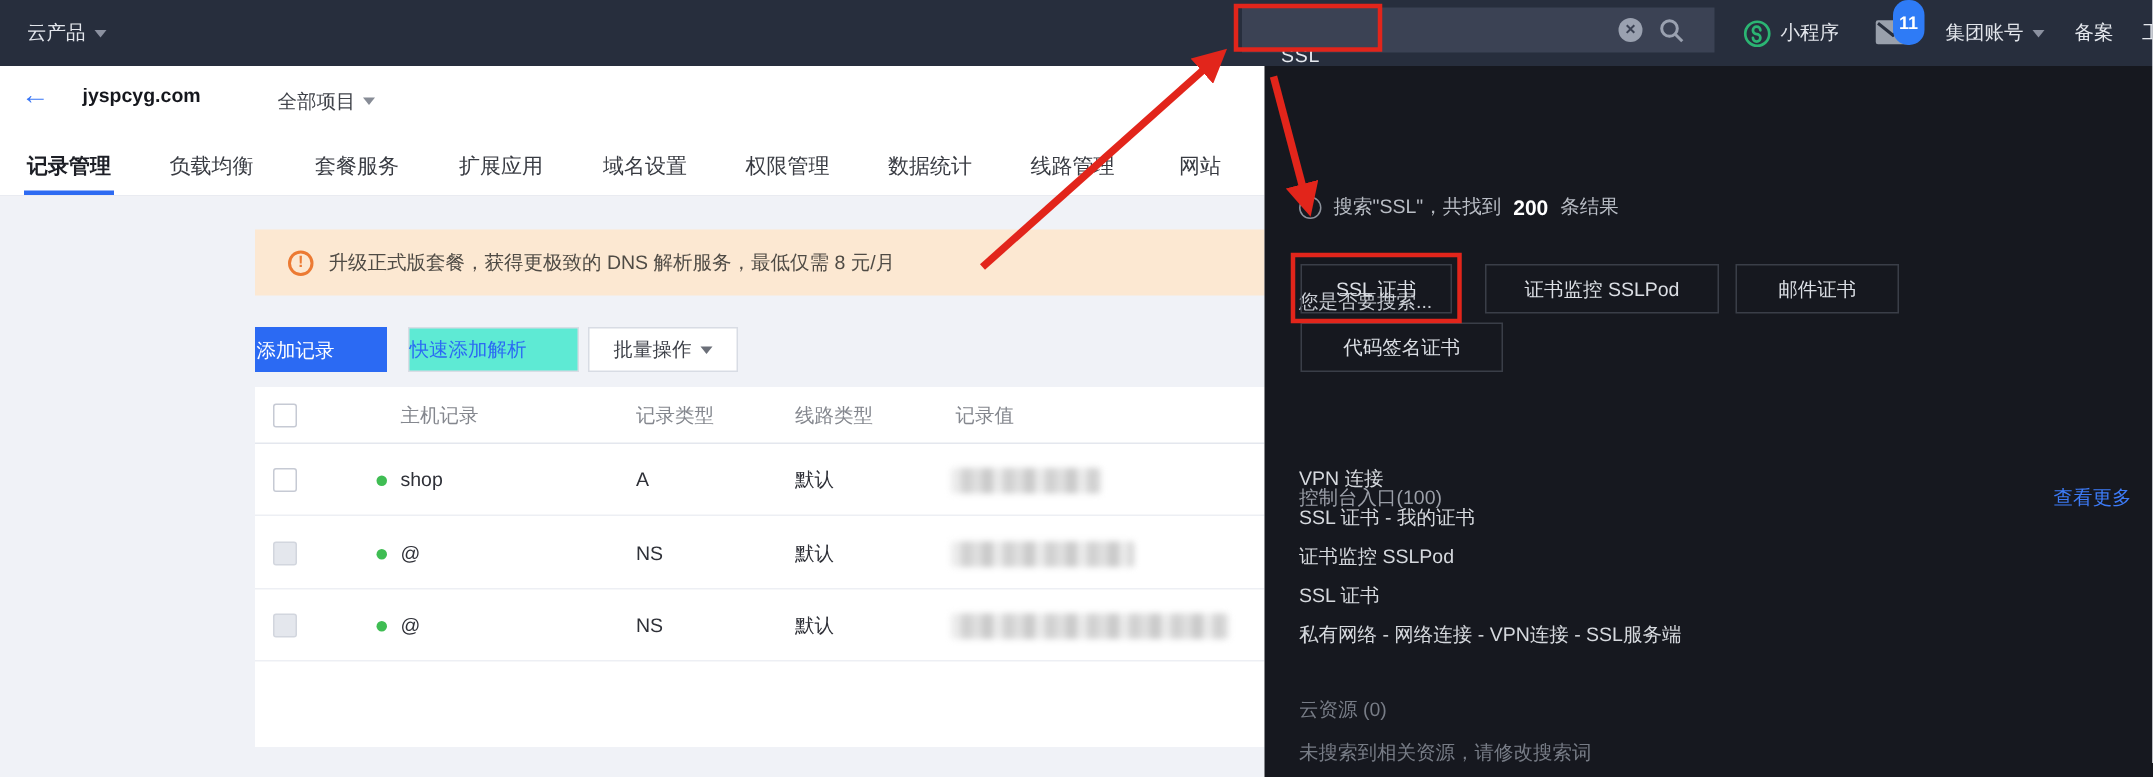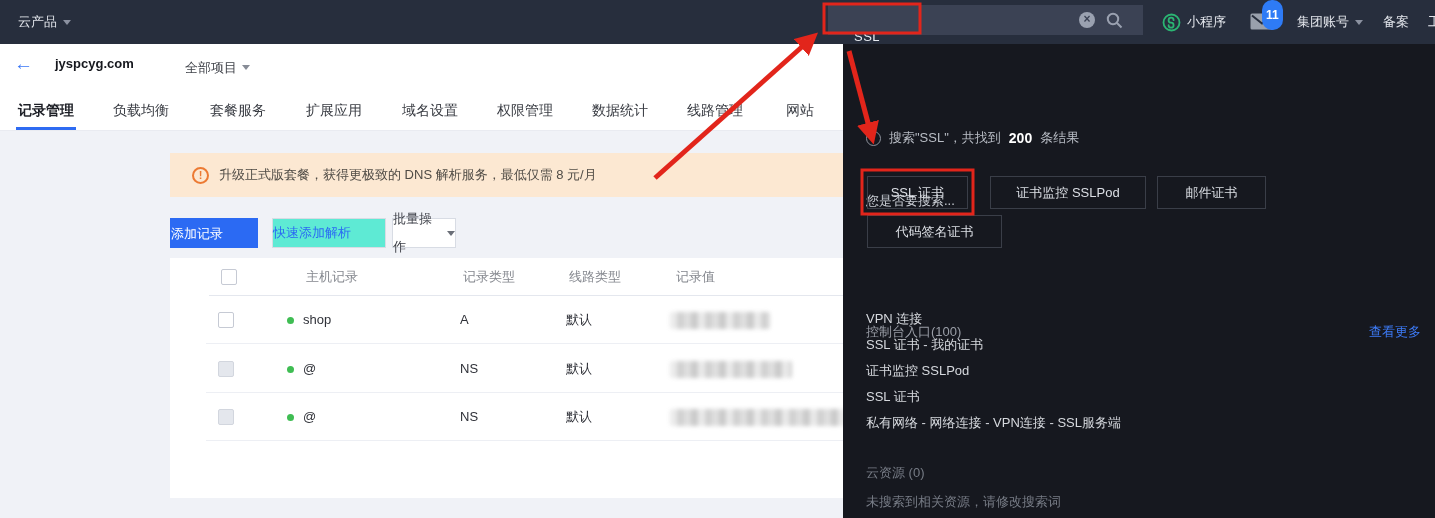--- a/index.html
+++ b/index.html
@@ -42,29 +42,29 @@
   
   .banner { position:absolute; left:170px; top:153px; width:673px; height:44px; background:#fce8d2;
             display:flex; align-items:center; font-size:13px; color:#4f4b45; }
   .warn-icon { flex:none; margin:0 10px 0 22px; width:17px; height:17px; border:2px solid #ec7a33; border-radius:50%;
                color:#ec7a33; font-weight:bold; font-size:11px; line-height:13px; text-align:center; }
   
   .btn { position:absolute; top:218px; height:30px; font-size:13px; line-height:28px;
          cursor:pointer; border:1px solid transparent; }
   .btn-add   { left:170px; width:88px;  background:#2b6af3; color:#fff; line-height:30px; }
   .btn-quick { left:272px; width:114px; background:#5eead4; color:#2b6af3; border-color:#d8dce4; }
-  .btn-batch { left:392px; width:64px;  background:#fff; color:#3c3f47; border-color:#d8dce4;
+  .btn-batch { left:392px; width:100px;  background:#fff; color:#3c3f47; border-color:#d8dce4;
                display:flex; align-items:center; justify-content:center; gap:6px; }
   .btn-batch .tri { border-top-color:#6b6f78; margin-top:4px; }
   
   .card { position:absolute; left:170px; top:258px; width:673px; height:240px; background:#fff; }
   .thead { position:absolute; left:0; top:0; width:100%; height:38px; border-bottom:1px solid #e4e7ee;
-           color:#84878e; font-size:13px;margin-left:39px; }
+           color:#84878e; font-size:13px; }
   .thead span, .trow span { position:absolute; line-height:38px; white-space:nowrap; }
-  .trow { position:absolute; left:0; width:100%; height:48px; border-bottom:1px solid #edeff4; font-size:13px; color:#2f3138;margin-left:36px; }
+  .trow { position:absolute; left:0; width:100%; height:48px; border-bottom:1px solid #edeff4; font-size:13px; color:#2f3138; }
   .trow span { line-height:48px; }
   .c-host { left:97px; } .c-type { left:254px; } .c-line { left:360px; } .c-val { left:467px; }
   .cb { position:absolute; left:12px; width:16px; height:16px; background:#fff; border:1px solid #c6cad4; border-radius:2px; cursor:pointer; }
   .thead .cb { top:11px; } .trow .cb { top:16px; }
   .cb.disabled { background:#e4e7ed; border-color:#d2d6de; cursor:default; }
   .dot { position:absolute; left:81px; top:21px; width:7px; height:7px; border-radius:50%; background:#3fbd53; }
   .blurval { position:absolute; left:464px; top:16px; height:17px; border-radius:2px; filter:blur(2px); opacity:.8;
              background:repeating-linear-gradient(90deg,#e6e6e6 0 7px,#c6c6c6 7px 14px,#d8d8d8 14px 21px,#bdbdbd 21px 28px); }
   .tfoot { position:absolute; left:0; top:183px; width:100%; height:57px; }
   .tfoot span { position:absolute; left:12px; top:13px; font-size:12px; color:#969ba5; }

